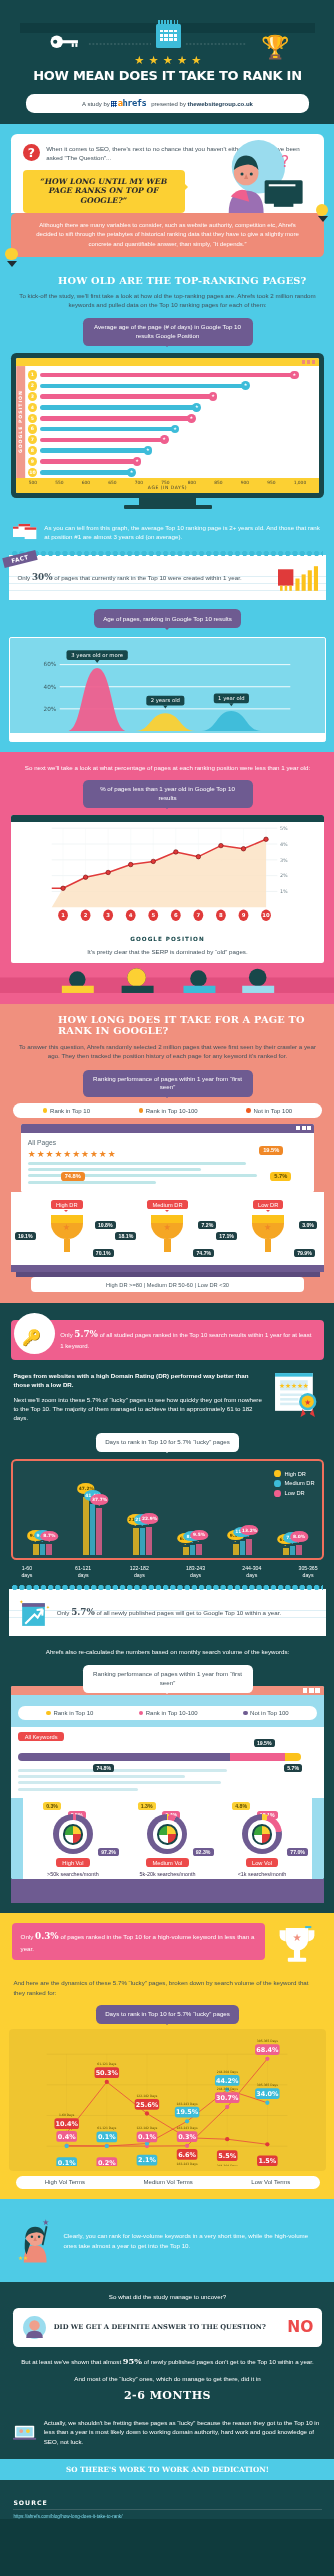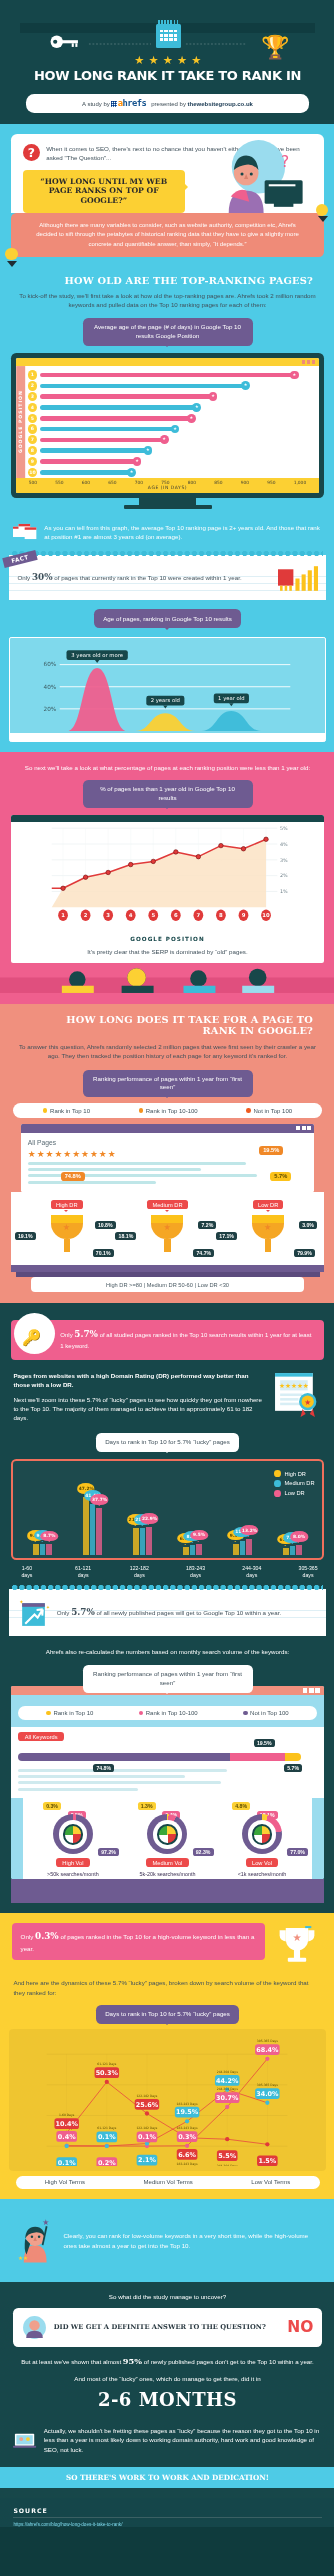--- a/index.html
+++ b/index.html
@@ -58,34 +58,34 @@
   .card { background:#fff; border-radius:6.2px; margin:0 11.3px; padding:9.3px 11.3px; }
   .p { font-size:6.2px; line-height:1.5; color:#40515b; }
   .p.c { text-align:center; }
   .p.w { color:#fff; }
   .q-row { display:flex; gap:6.2px; align-items:flex-start; }
   .q-badge { flex:0 0 17.5px; width:17.5px; height:17.5px; border-radius:50%; background:#e03a3a; color:#fff;
     font-size:12.4px; font-weight:bold; text-align:center; line-height:17.5px; font-family:"DejaVu Sans",sans-serif; }
 
   .speech-yellow { background:#fcd033; border-radius:4.1px; padding:7.2px 8.2px; margin:7.2px 0 0; width:56%;
     position:relative; font-family:"DejaVu Serif", serif; font-weight:bold; font-size:7.7px; line-height:1.25;
-    text-align:center; color:#2b2b2b; }
+    text-align:center; color:#2b2b2b;font-style:italic; }
   .speech-yellow:after { content:""; position:absolute; right:-7.2px; top:13.4px; border:4.6px solid transparent; border-left-color:#fcd033; }
 
   .person { position:absolute; right:17.5px; bottom:0; width:93px; height:77px; }
 
   .band-salmon { background:#ef8b78; margin:0 11.3px; border-radius:5.2px; padding:8.2px 17.5px; text-align:center;
     color:#fff; font-size:6px; line-height:1.55; position:relative; }
   .bulb { position:absolute; width:14.4px; height:18.5px; }
   .bulb .b { width:12.4px; height:12.4px; border-radius:50%; background:#fcd033; }
   .bulb .t { width:0;height:0;border-left:5.2px solid transparent;border-right:5.2px solid transparent;
     border-top:6.2px solid #1f2d33; margin:0.5px auto 0; }
 
   .sec-title { font-family:"DejaVu Serif", serif; font-weight:bold; color:#fff; font-size:9.8px;
-    text-align:right; letter-spacing:0.2px; line-height:1.15; margin-bottom:5.2px; padding:0 22px;margin-left:36px; }
+    text-align:left; letter-spacing:0.2px; line-height:1.15; margin-bottom:5.2px; padding:0 22px;margin-left:36px; }
 
   .callout { background:#6e5b91; color:#fff; border-radius:5.2px; padding:5.2px 9.3px; font-size:6.2px;
     text-align:center; line-height:1.4; position:relative; width:fit-content; margin:0 auto 0; max-width:170px; }
   .callout:after { content:""; position:absolute; left:50%; margin-left:-4.1px; bottom:-5.2px;
     border:4.1px solid transparent; border-top-color:#6e5b91; }
   .callout.white { background:#fff; color:#40515b; }
   .callout.white:after { border-top-color:#fff; }
 
   
   .monitor { margin:7.2px 11.3px 0; background:#17474a; border-radius:5.2px; padding:5.2px; }
@@ -206,21 +206,21 @@
   
   .multiline { margin:5.2px 9.3px 0; background:rgba(0,0,0,.05); border-radius:4.1px; padding:7.2px 5.2px 3.1px; position:relative; }
   .ml-legend { background:#fff; border-radius:9.3px; margin:5.2px 15.5px 0; padding:3.6px 0; display:flex;
     justify-content:space-around; font-size:6px; color:#40515b; align-items:center; }
 
   
   .answer-card { background:#fff; border-radius:5.2px; margin:6.2px 13.4px 0; padding:7.2px 8.2px; display:flex;
     align-items:center; gap:7.2px; }
   .answer-q { font-family:"DejaVu Serif",serif; font-weight:bold; font-size:6.7px; color:#2b3a42; line-height:1.25; }
   .no-badge { margin-left:auto; font-family:"DejaVu Sans",sans-serif; font-weight:bold; font-size:15.5px; color:#ec4a4a; }
-  .months { font-family:"DejaVu Serif",serif; font-weight:bold; font-size:18px; color:#fff; text-align:center; margin-top:6.2px; letter-spacing:0.5px; }
+  .months { font-family:"DejaVu Serif",serif; font-weight:bold; font-size:11px; color:#fff; text-align:center; margin-top:6.2px; letter-spacing:0.5px; }
   .cta { background:#4ecbe6; color:#fff; font-family:"DejaVu Serif",serif; font-weight:bold; font-size:7.2px;
     text-align:center; padding:6.2px 5.2px; margin-top:7.2px; }
   .src-title { font-family:"DejaVu Sans",sans-serif; font-weight:bold; color:#fff; font-size:6.2px; letter-spacing:1px; padding:0 13.4px; }
   .src-rule { height:1px; background:#3b6063; margin:3.1px 13.4px 4.1px; }
   .src-link { color:#7fd9ec; font-size:4.6px; padding:0 13.4px; word-break:break-all; }
 </style>
 </head>
 <body>
 
 <div class="page">
@@ -249,21 +249,21 @@
             <i></i>
             <i></i>
             <i></i>
             <i></i>
           </div>
       </div>
       <div class="dotline r"></div>
       <div class="stars-row">★ ★ ★ ★ ★</div>
       <div class="trophy">🏆</div>
     </div>
-    <div class="title1">HOW LONG RANK IT TAKE TO RANK IN</div>
+    <div class="title1">HOW MEAN DOES IT TAKE TO RANK IN</div>
 
     <div class="credit-bar">
       <span>A study by</span>
       <span class="ahrefs">
         <span class="ahrefs-mark"></span><span class="a">a</span><span class="r">hrefs</span>
       </span>
       <span>presented by</span>
       <b>thewebsitegroup.co.uk</b>
     </div>
   </div>

